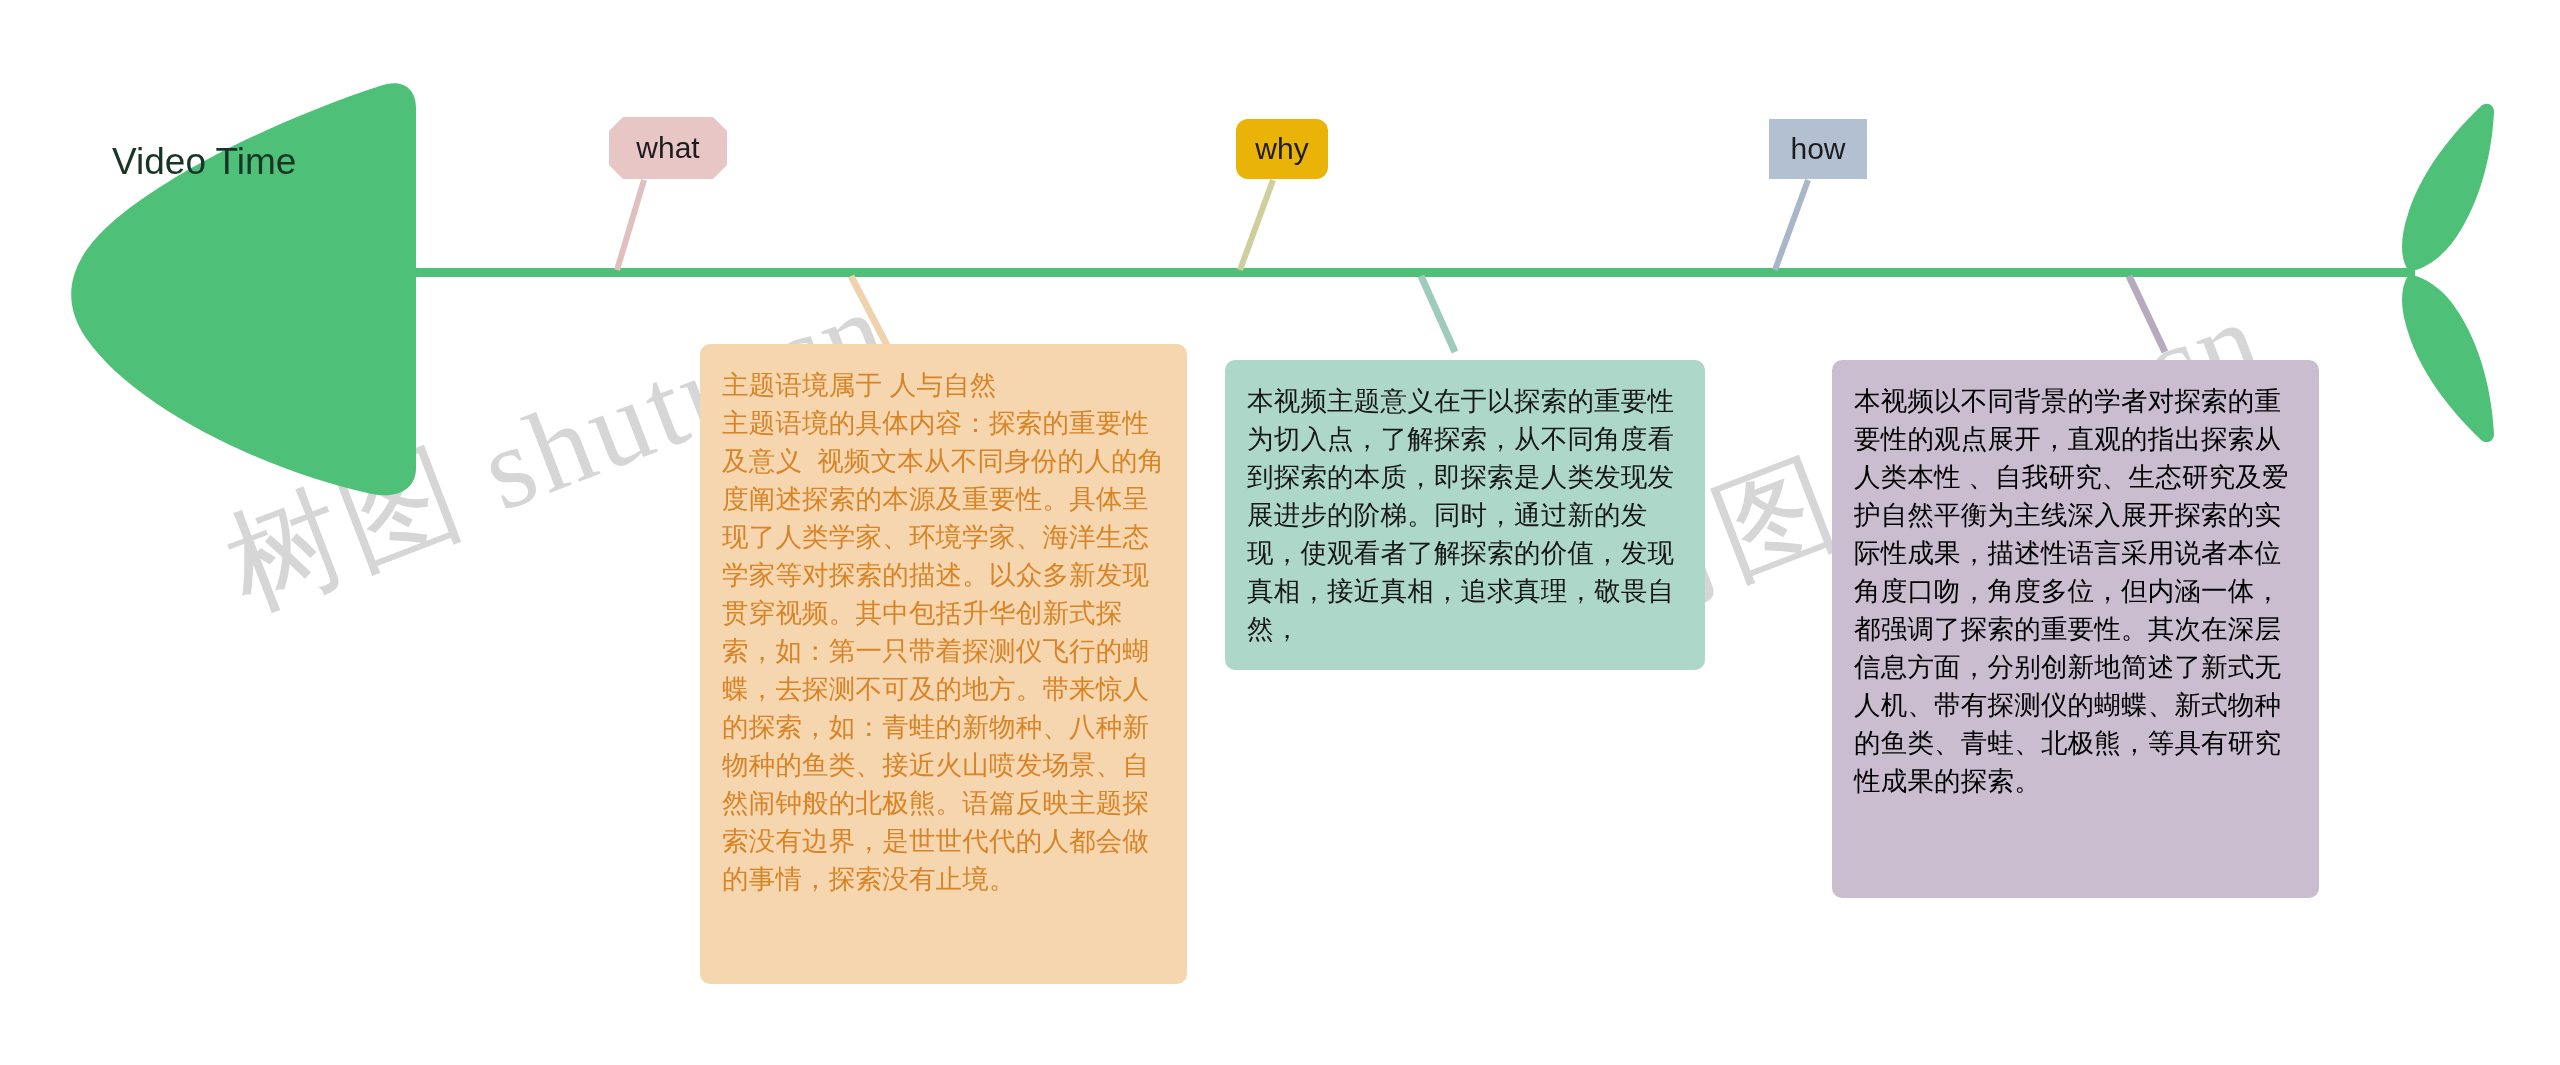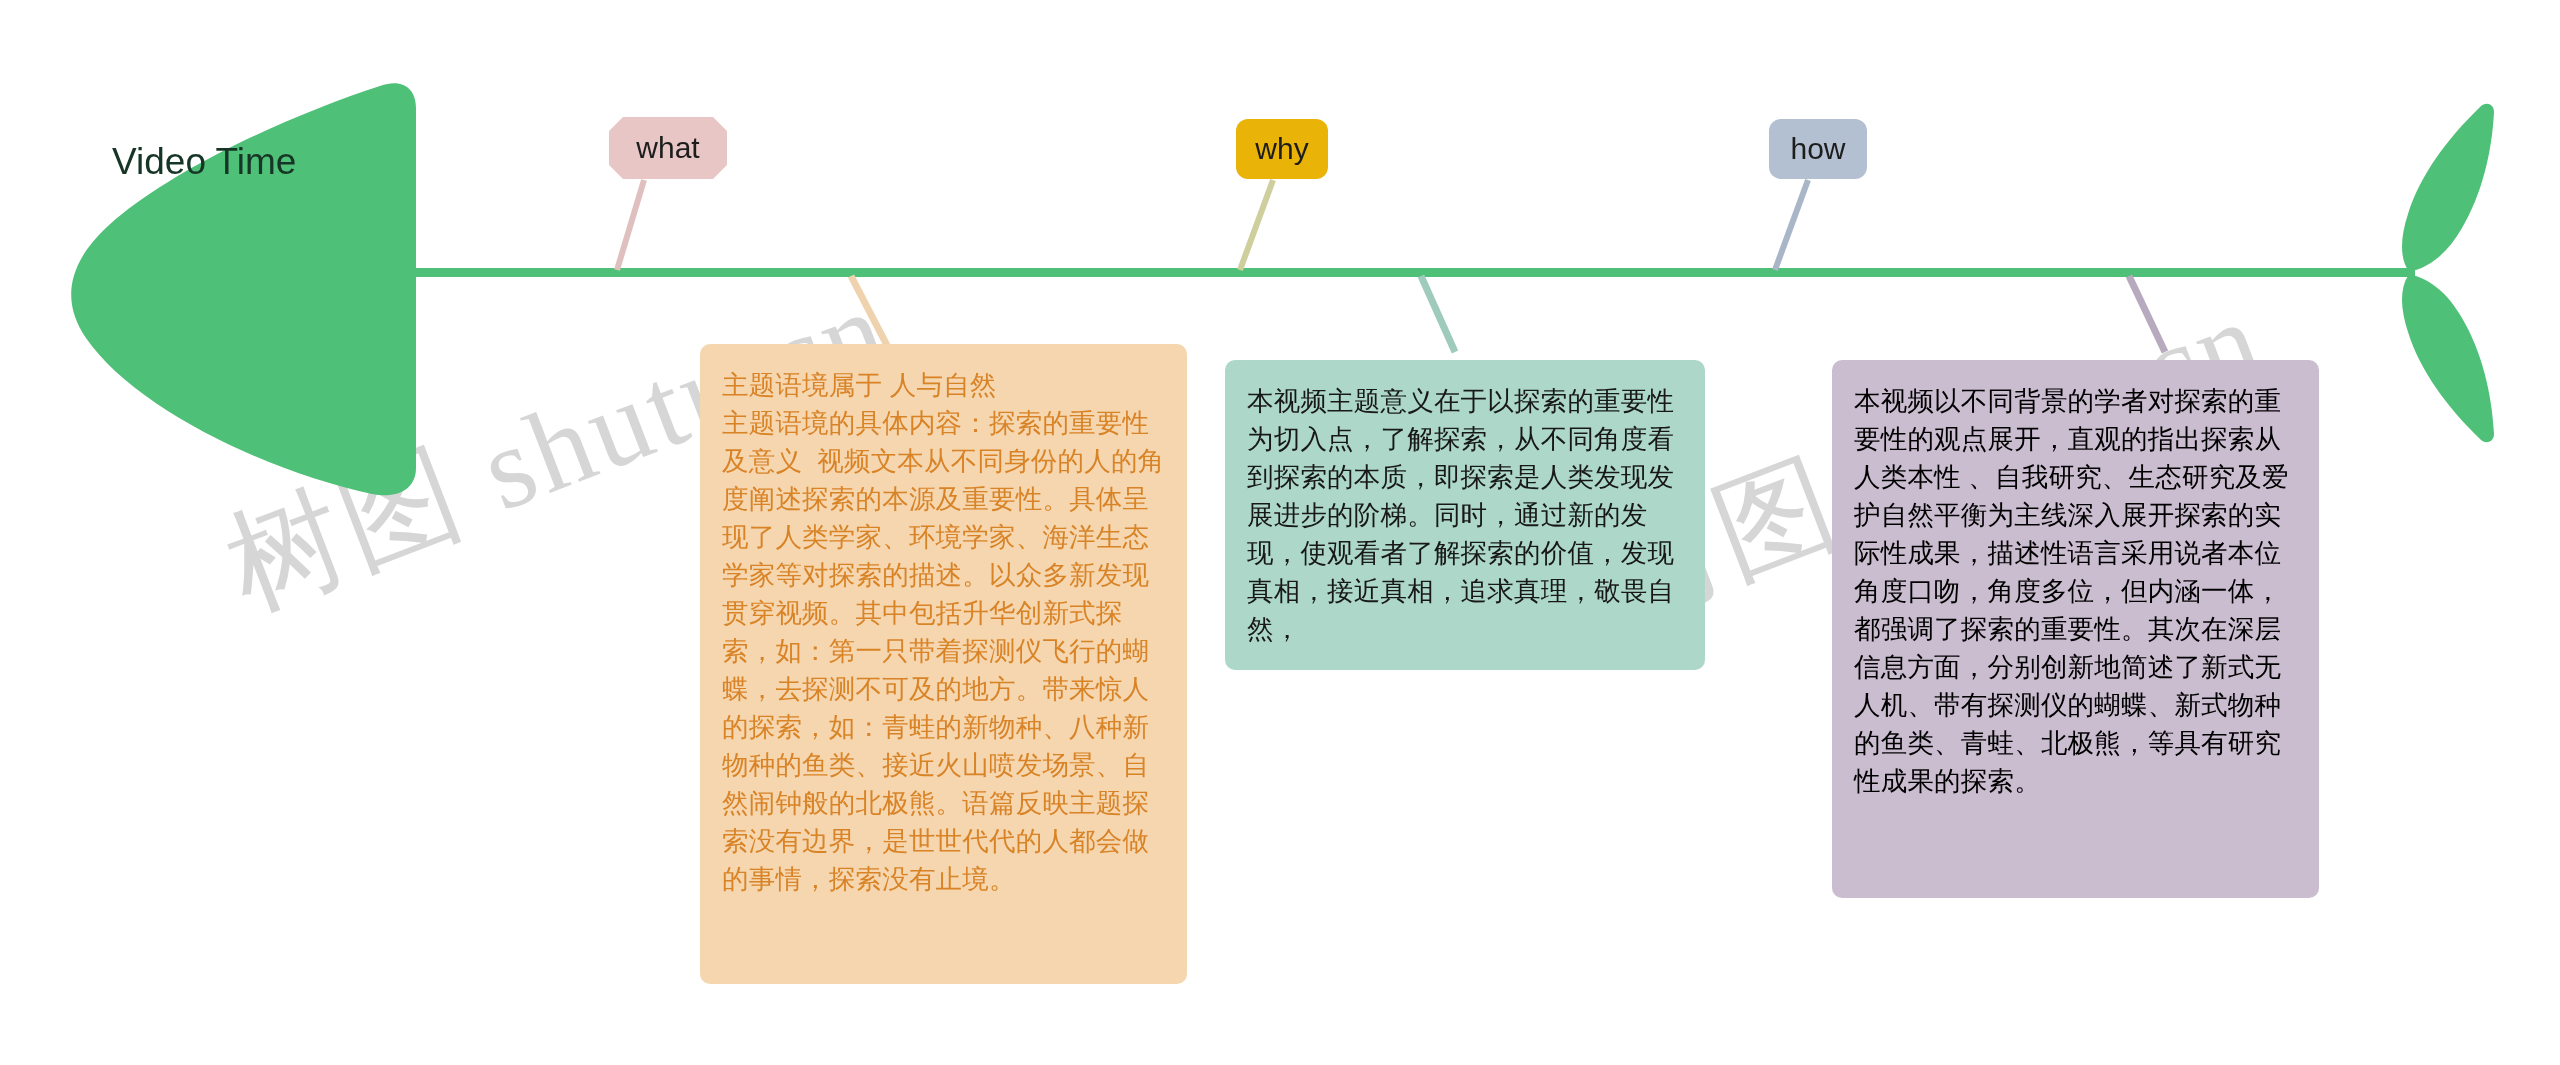--- a/index.html
+++ b/index.html
@@ -43,21 +43,21 @@
     
     clip-path:polygon(14px 0, calc(100% - 14px) 0, 100% 14px, 100% calc(100% - 14px),
                       calc(100% - 14px) 100%, 14px 100%, 0 calc(100% - 14px), 0 14px);
   }
   #pill-why{
     left:1236px;top:119px;width:92px;height:60px;
     background:#eab308;border-radius:12px;
   }
   #pill-how{
     left:1769px;top:119px;width:98px;height:60px;
-    background:#b3c0d1;border-radius:12px;
+    background:#b3c0d1;border-radius:0;
   }
 
   
   .box{
     position:absolute;
     box-sizing:border-box;
     border-radius:10px;
     font-size:26.5px;
     line-height:38px;
     letter-spacing:.2px;

